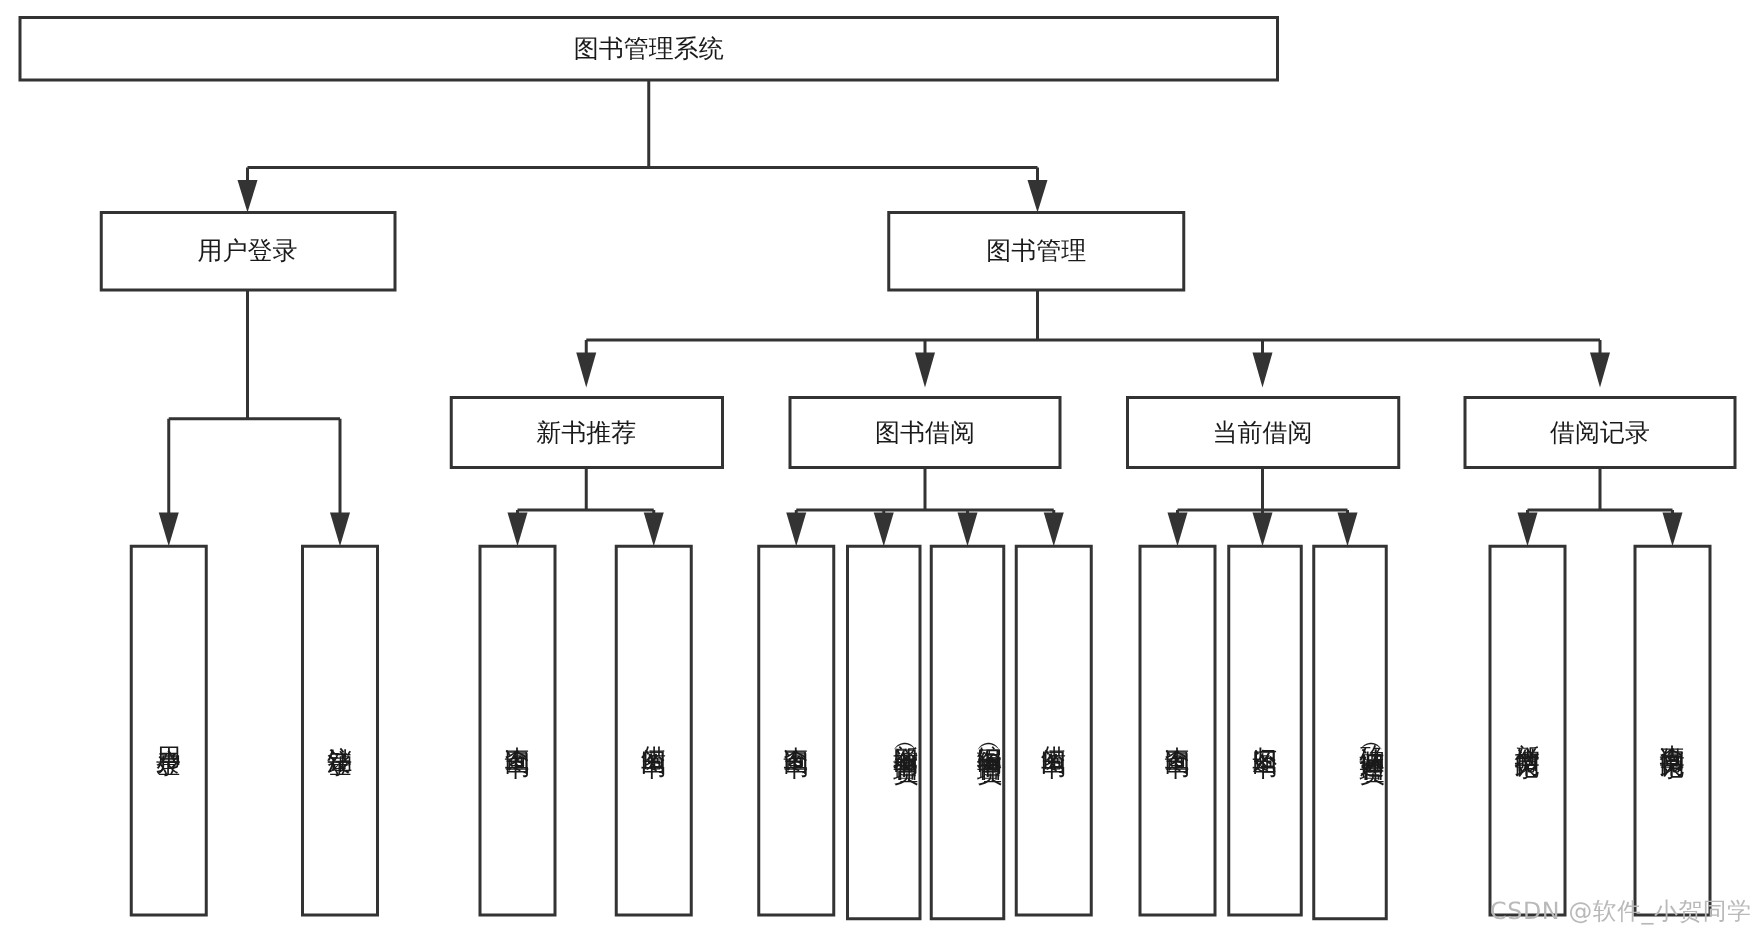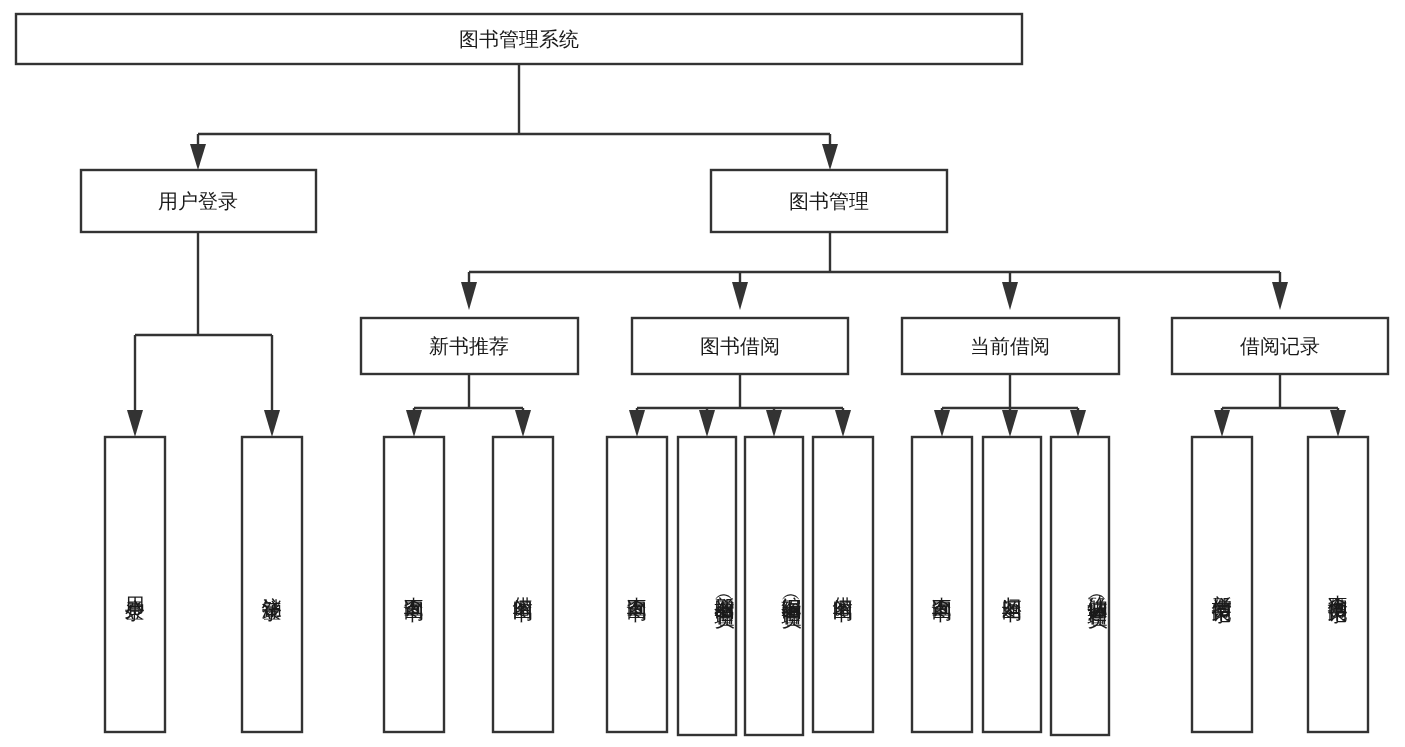--- a/index.html
+++ b/index.html
@@ -233,14 +233,15 @@
   <div class="vlabel" style="left:745px; top:443px; width:58px; height:292px;">编辑图书（管理员）</div>
   <div class="vlabel center" style="left:813px; top:437px; width:60px; height:295px;">借阅图书</div>
 
   <div class="vlabel center" style="left:912px; top:437px; width:60px; height:295px;">查询图书</div>
   <div class="vlabel center" style="left:983px; top:437px; width:58px; height:295px;">归还图书</div>
   <div class="vlabel" style="left:1051px; top:443px; width:58px; height:292px;">确认归还（管理员）</div>
 
   <div class="vlabel center" style="left:1192px; top:437px; width:60px; height:295px;">新增借阅记录</div>
   <div class="vlabel center" style="left:1308px; top:437px; width:60px; height:295px;">查询借阅记录</div>
 
+  <div class="watermark" style="left:1192px; top:716px;">CSDN @软件_小贺同学</div>
 
 </div>
 
 </body></html>

